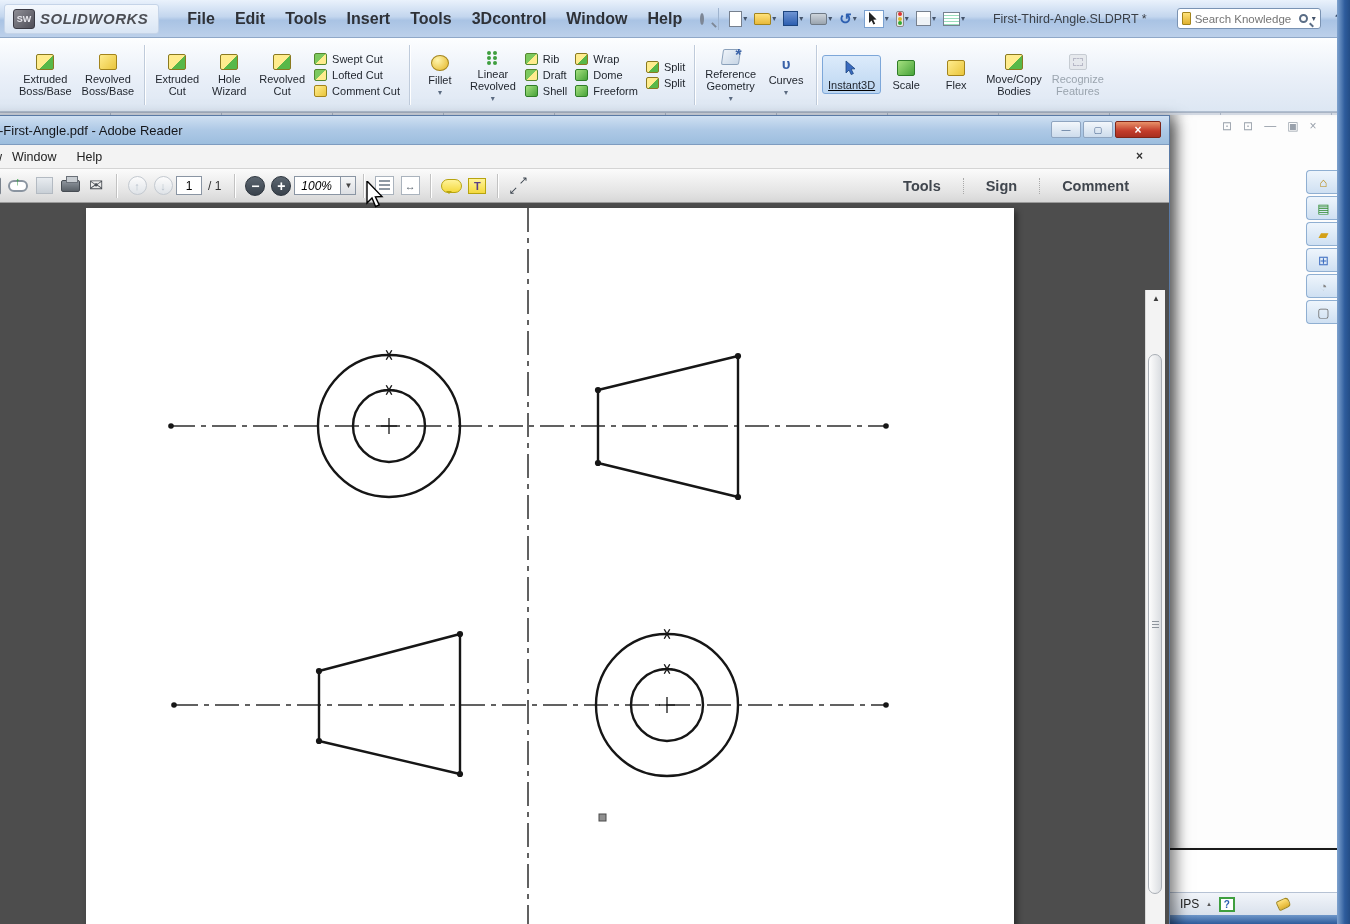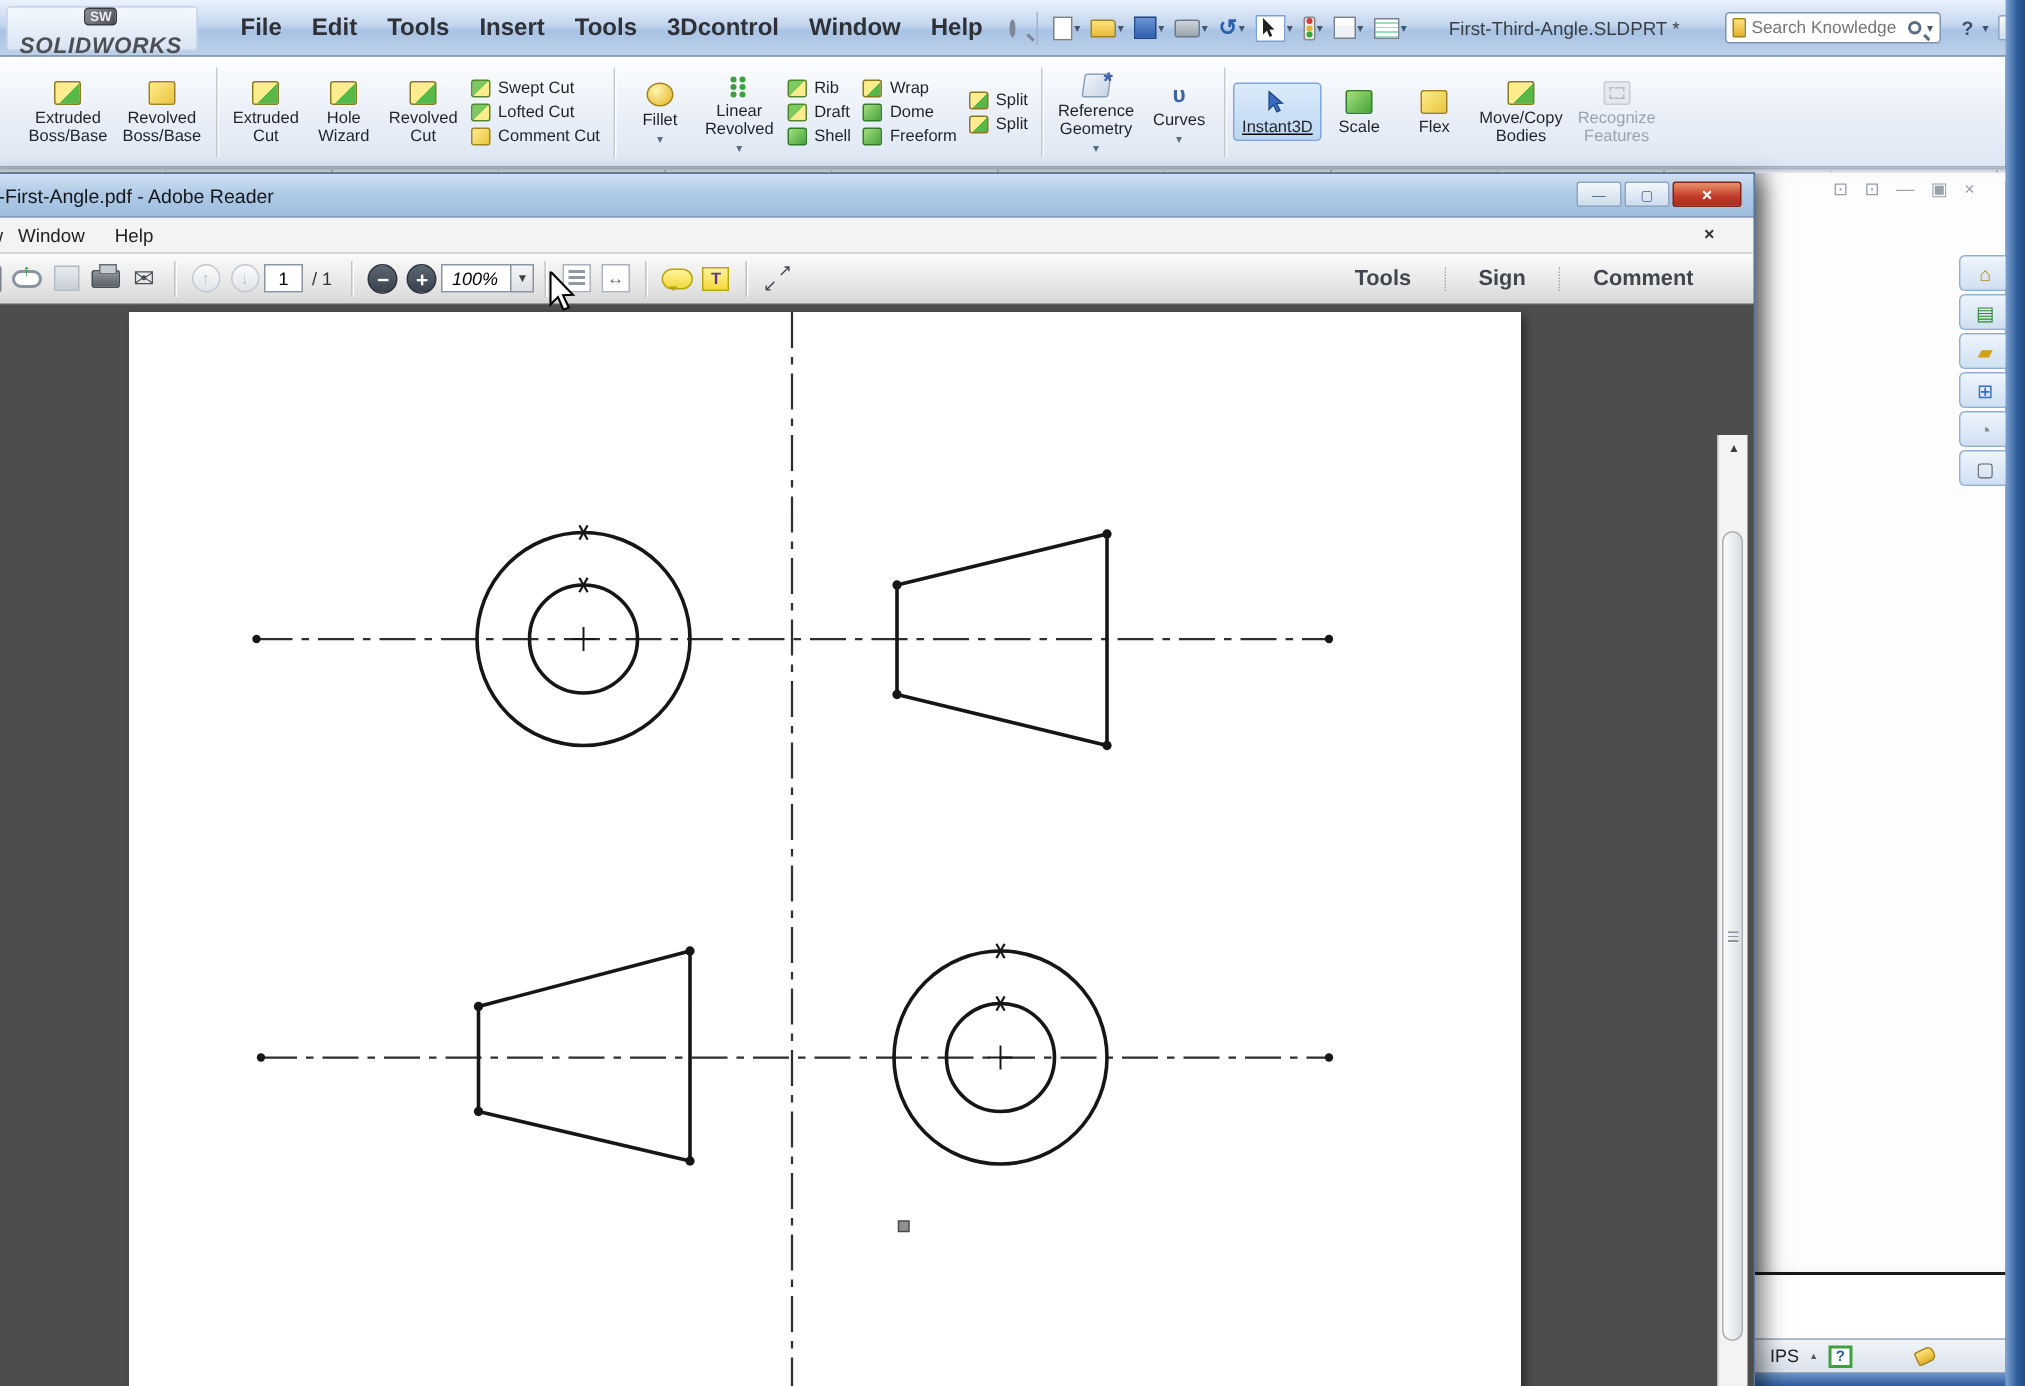--- a/index.html
+++ b/index.html
@@ -3,21 +3,21 @@
 <meta charset="utf-8">
 <style>
   * { margin:0; padding:0; box-sizing:border-box; }
   html,body { width:1350px; height:924px; overflow:hidden; font-family:"Liberation Sans", sans-serif; background:#4d4d4d; }
 
   
   #sw-titlebar { position:absolute; left:0; top:0; width:1350px; height:38px;
     background:linear-gradient(#eaf2fc,#c3d6ee 45%,#a9c3e4 55%,#bcd0ea);
     border-bottom:1px solid #8fa8c8; display:flex; align-items:center; z-index:1; }
   #sw-logo { display:flex; align-items:center; gap:5px; padding:0 10px 0 8px; height:30px;
-    background:linear-gradient(#f4f8fd,#d9e5f4); border-radius:3px; margin-left:4px; border:1px solid #c5d4e8;flex-direction:column;}
+    background:linear-gradient(#f4f8fd,#d9e5f4); border-radius:3px; margin-left:4px; border:1px solid #c5d4e8;}
   #sw-logo-glyph { width:22px; height:20px; background:linear-gradient(135deg,#8d8d95,#4e4e58); border-radius:3px; border:1px solid #3a3a44;
     color:#e8e8ee; font-size:9px; font-weight:bold; display:flex; align-items:center; justify-content:center;}
   #sw-logo-text { font-size:15px; font-weight:bold; font-style:italic; color:#4d4f55; letter-spacing:.5px; }
   #sw-menus { display:flex; margin-left:18px; }
   .sw-menu-item { font-size:16px; color:#2e3137; padding:5px 10px; cursor:default;font-weight:bold; }
   #sw-pin-icon { width:12px; height:12px; border:2px solid #7d8796; border-radius:50%; margin:0 8px; position:relative; }
   #sw-pin-icon::after { content:""; position:absolute; left:9px; top:9px; width:6px; height:2px; background:#7d8796; transform:rotate(45deg); }
   #sw-std-icons { display:flex; align-items:center; gap:3px; margin-left:6px; padding-left:8px; border-left:1px solid #9fb4cf; }
   .std-btn { display:flex; align-items:center; gap:1px; padding:2px 2px; border-radius:2px; }
   .std-caret { font-size:8px; color:#45546b; }

